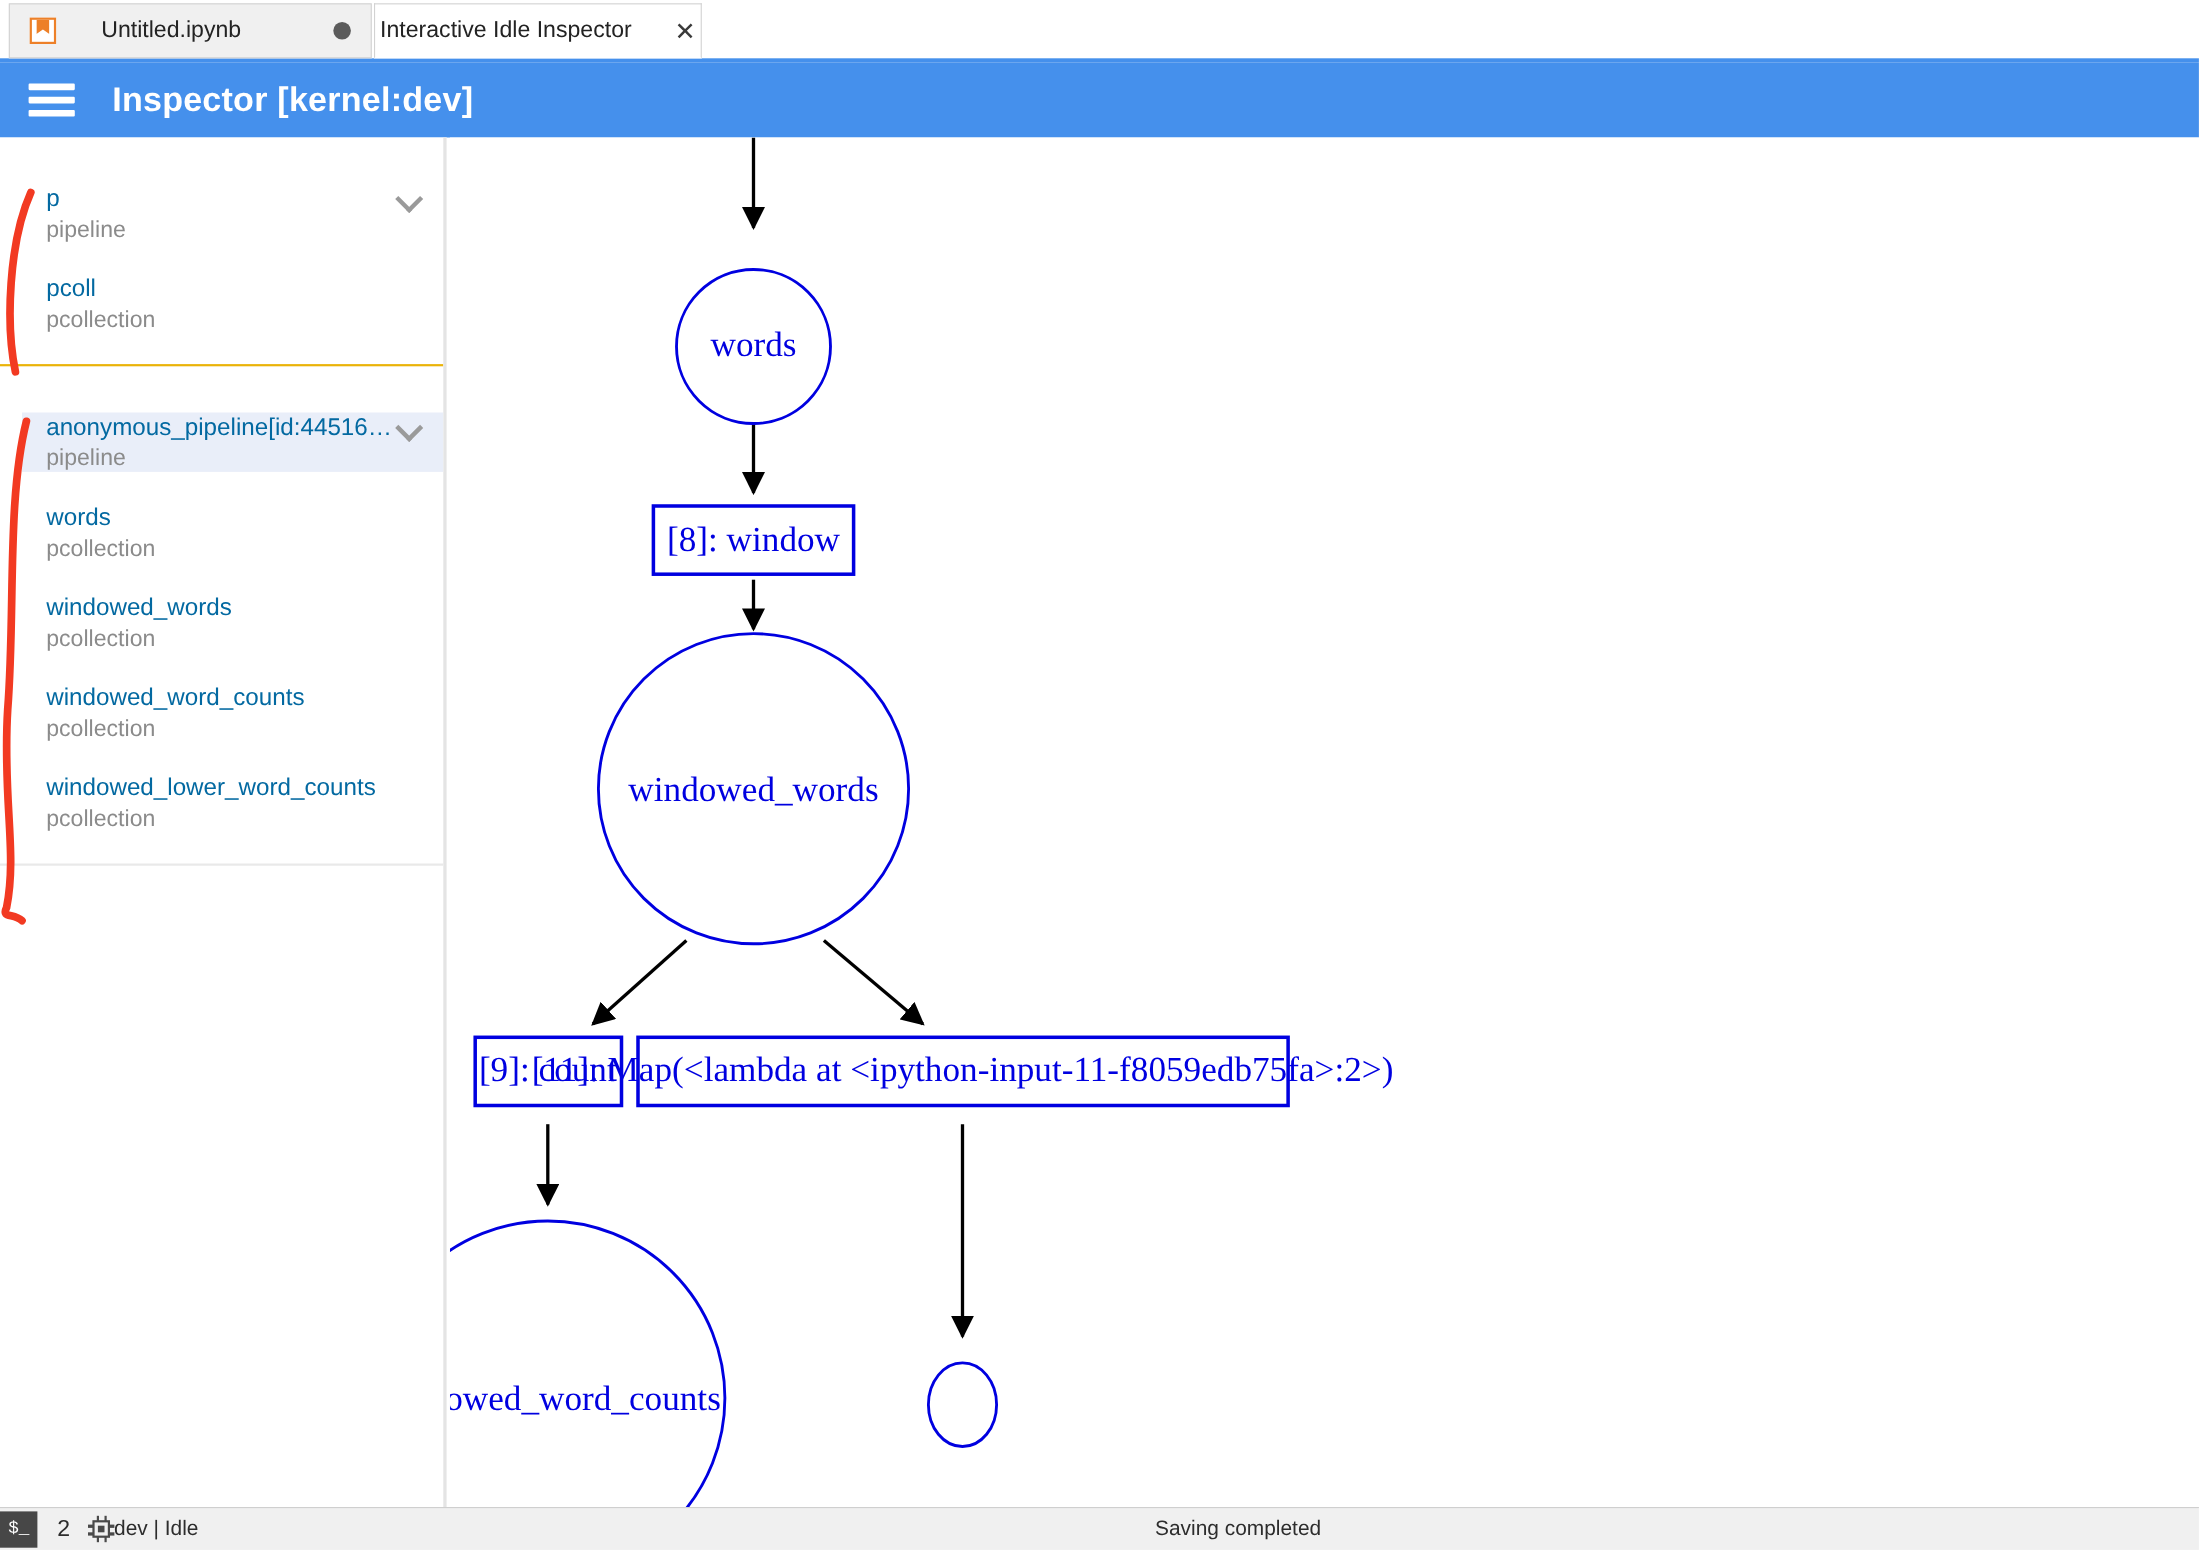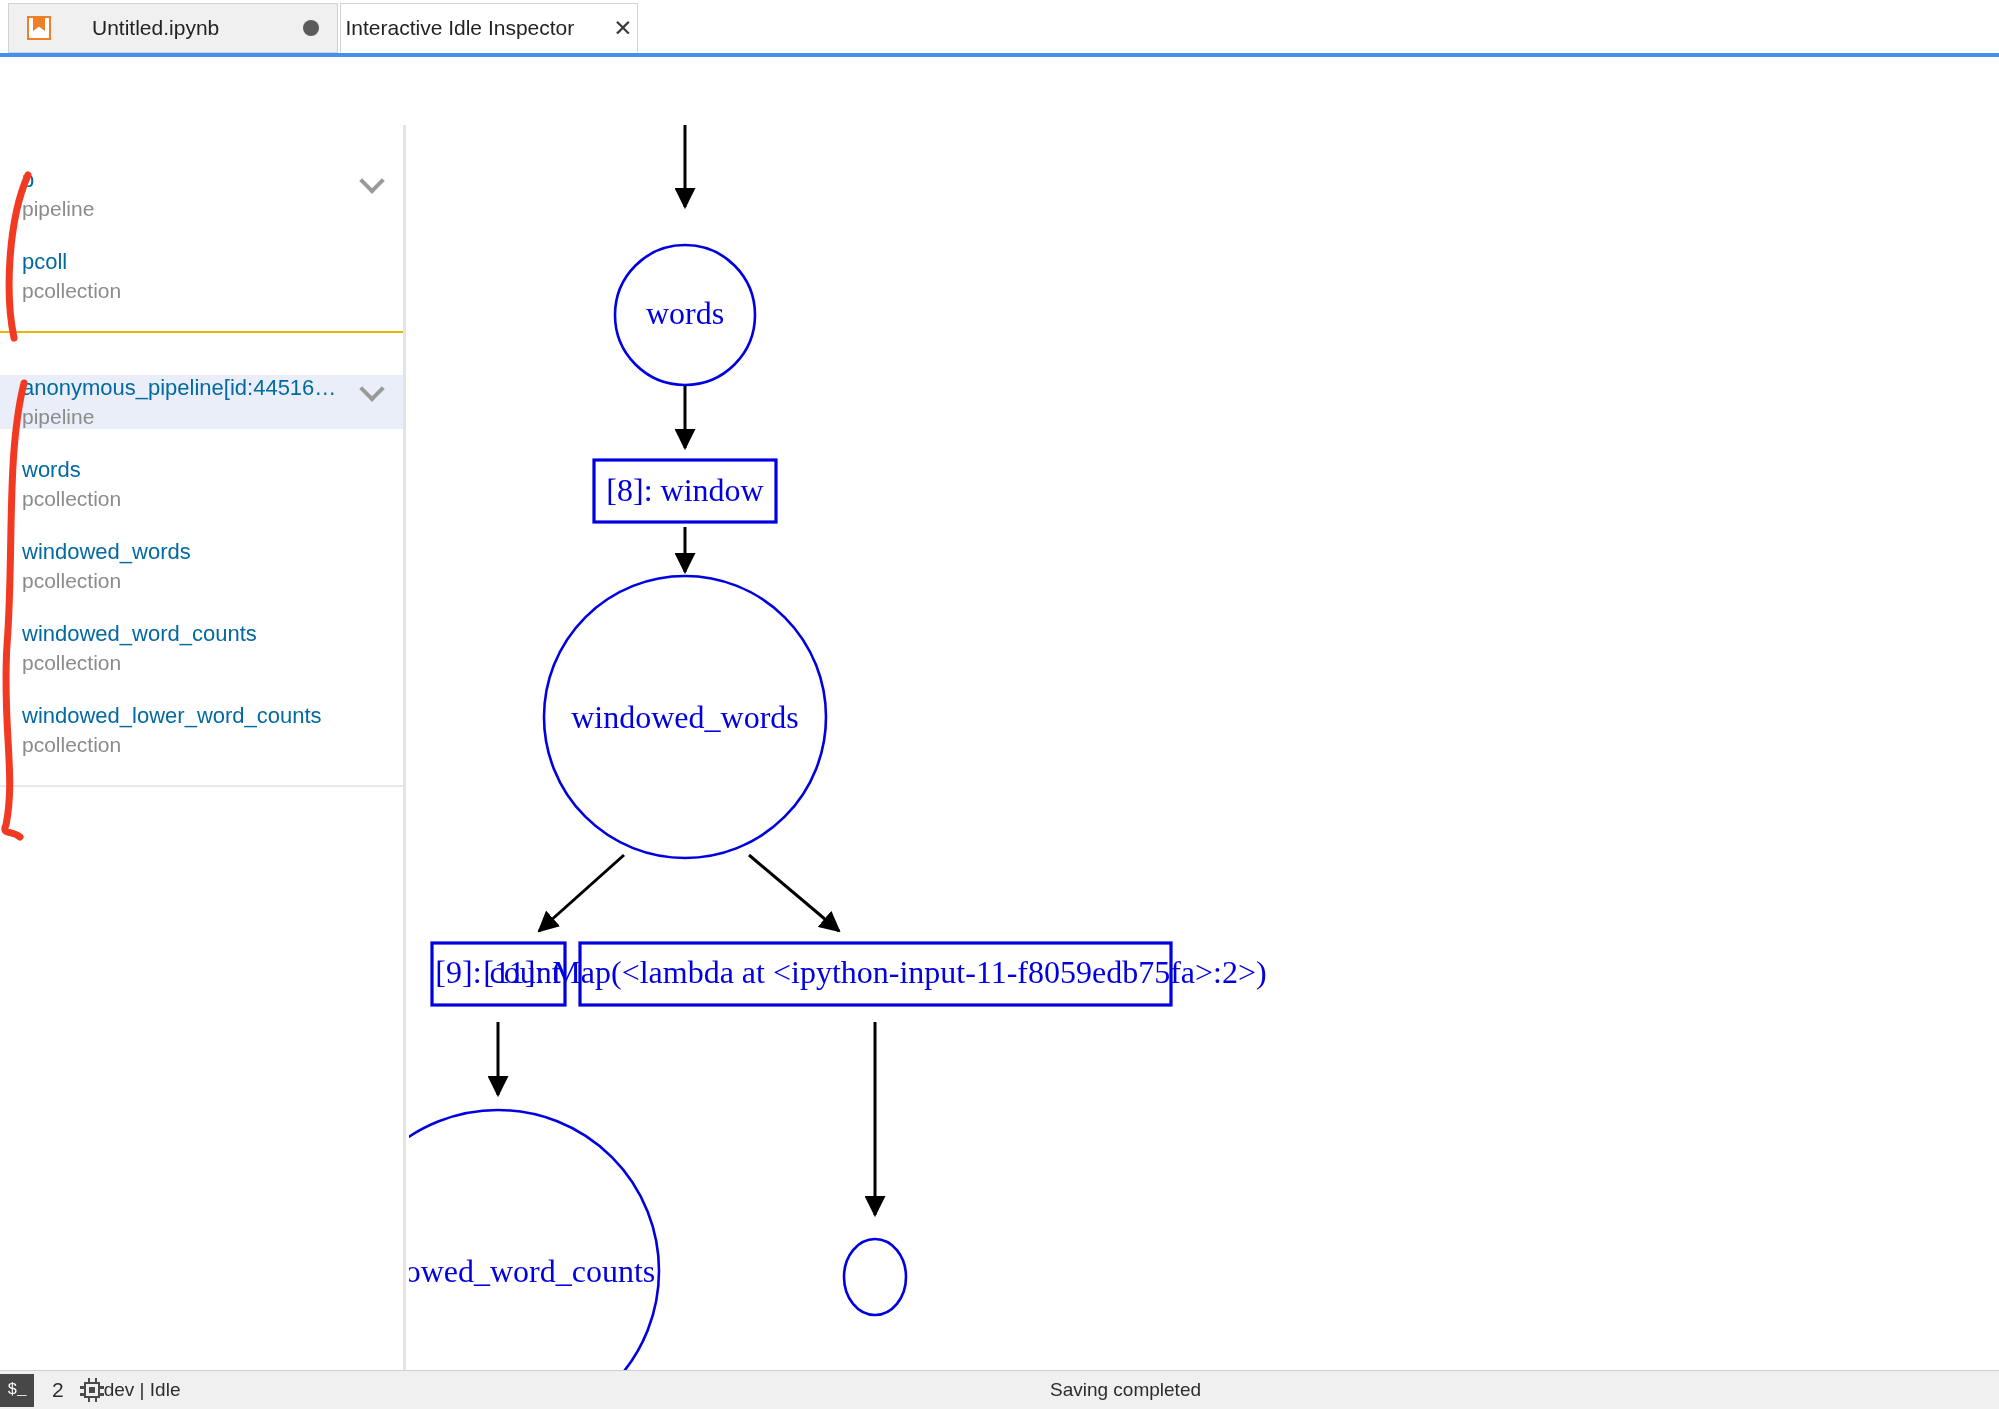--- a/index.html
+++ b/index.html
@@ -47,21 +47,21 @@
   .hamburger { width:42px; height:30px; margin-left:26px; margin-right:34px;
                display:flex; flex-direction:column; justify-content:space-between; cursor:pointer;}
   .hamburger i { display:block; height:6px; background:#ffffff; border-radius:1px; }
   .header-title { color:#ffffff; font-size:31px; font-weight:bold; letter-spacing:.2px; }
 
   
   .sidebar {
     position:absolute; left:0; top:125px; width:406px; height:1245px;
     background:#ffffff; border-right:3px solid #e4e4e4; overflow:hidden;
   }
-  .sb-group { position:relative; }
+  .sb-group { position:relative;padding-left:20px; }
   .sb-group + .sb-group { border-top:2px solid #eab308; }
   .sb-group.tail { border-top:2px solid #e9e9e9; height:60px; }
   .sb-item { position:relative; padding:0 18px 0 22px; }
   .sb-item.selected { background:#E9EEF9; }
   .sb-row { display:flex; align-items:center; justify-content:space-between; }
   .sb-name { font-size:22px; font-weight:normal; color:#0369a1; white-space:nowrap;
              overflow:hidden; text-overflow:ellipsis; }
   .sb-type { font-size:21px; color:#8b8b8b; margin-top:4px; }
   .chev { width:26px; height:26px; flex:0 0 auto; position:relative; }
   .chev::before{
@@ -111,20 +111,28 @@
       <span class="bookmark-ico"></span>
       <span class="tab-title">Untitled.ipynb</span>
       <span class="dirty-dot"></span>
     </div>
     <div class="tab active">
       <span>Interactive Idle Inspector</span>
       <span class="tab-close">✕</span>
     </div>
   </div>
 
+  <div class="header">
+    <div class="hamburger">
+      <i></i>
+        <i></i>
+        <i></i>
+    </div>
+    <div class="header-title">Inspector [kernel:dev]</div>
+  </div>
 
   <div class="sidebar">
 
     <svg class="annot" width="60" height="1245">
       <path d="M 28 50 C 8 95, 5 170, 14 213" stroke="#F23A22" stroke-width="7" fill="none" stroke-linecap="round"></path>
       <path d="M 22 255 C 5 330, 10 470, 6 560 C 3 640, 14 690, 6 720 Z" stroke="none" fill="none"></path>
       <path d="M 24 258 C 6 330, 14 430, 7 520 C 2 600, 16 650, 6 700 C 1 710, 12 705, 20 712" stroke="#F23A22" stroke-width="7" fill="none" stroke-linecap="round"></path>
     </svg>
 
     <div class="sb-group">

